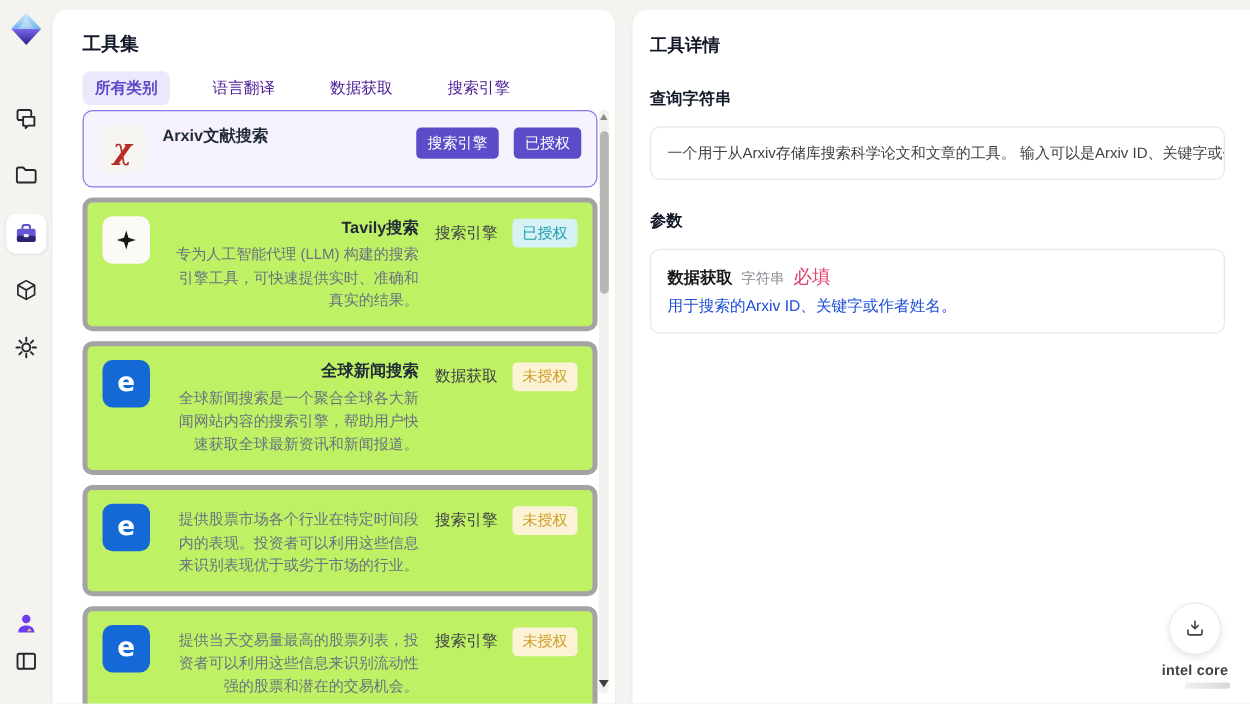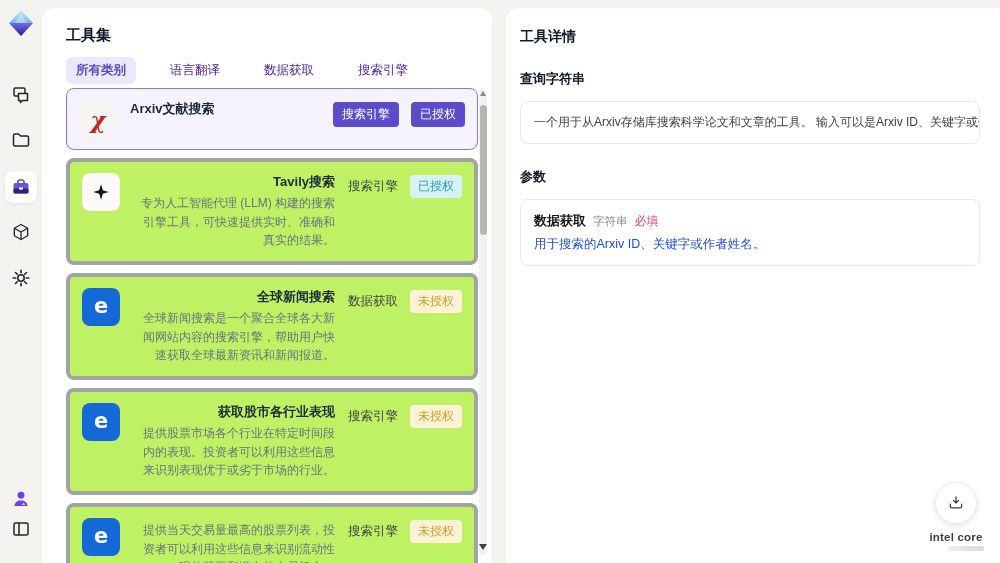--- a/index.html
+++ b/index.html
@@ -62,21 +62,21 @@
   #detail-panel{ position:absolute; left:506px; top:8px; width:494px; height:555px; background:#fff;
                  border-radius:12px 0 0 0; box-shadow:0 1px 2px rgba(0,0,0,.05); padding:20px 20px 0 14px; }
   .detail-title{ font-size:14px; font-weight:bold; color:#111827; }
   .section-heading{ font-size:13px; font-weight:bold; color:#111827; margin-top:24px; }
   .info-box{ margin-top:13px; border:1px solid #e8e8e5; border-radius:8px; padding:11px 13px; background:#fff;
              font-size:12px; color:#3f3f46; line-height:1.6; white-space:nowrap; overflow:hidden; }
   .param-box{ margin-top:13px; border:1px solid #e8e8e5; border-radius:8px; padding:12px 13px; background:#fff; }
   .param-head{ display:flex; align-items:baseline; gap:7px; }
   .param-name{ font-size:13px; font-weight:bold; color:#18181b; }
   .param-type{ font-size:11.5px; color:#8a8a93; }
-  .param-required{ font-size:12px; color:#e0426f;text-align:center; }
+  .param-required{ font-size:15px; color:#e0426f;text-align:center; }
   .param-desc{ margin-top:6px; font-size:12.5px; color:#1d4ed8; }
 
   
   .corner{ position:absolute; right:14px; bottom:12px; width:60px; text-align:center; }
   .download-btn{ width:42px; height:42px; border-radius:50%; background:#fff; border:1px solid #ececea;
                  box-shadow:0 2px 6px rgba(0,0,0,.10); margin:0 auto; display:flex; align-items:center; justify-content:center; }
   .brand{ margin-top:7px; font-size:11.5px; color:#3f3f46; letter-spacing:.2px; white-space:nowrap; }
   .brand .b1{ font-weight:bold; }
   .brand-bar{ width:36px; height:5px; margin:3px 2px 0 auto; border-radius:2px;
               background:linear-gradient(90deg,#f0f0ee,#d8d8d5); }
@@ -223,21 +223,20 @@
         </div>
       </div>
 
       <div class="tool-card icon-newsblue" data-interactable="true">
         <div class="tool-icon" data-interactable="false">
 
           <span class="icn icn-newsblue" data-interactable="false"></span>
 
         </div>
         <div class="tool-text" data-interactable="false">
-          <div class="tool-name" data-interactable="false">获取股市各行业表现</div>
           <div class="tool-desc" data-interactable="false">提供股票市场各个行业在特定时间段内的表现。投资者可以利用这些信息来识别表现优于或劣于市场的行业。</div>
         </div>
         <div class="tool-meta" data-interactable="false">
           <span class="cat" data-interactable="false">搜索引擎</span>
           <span class="status unauthorized" data-interactable="false">未授权</span>
         </div>
       </div>
 
       <div class="tool-card icon-newsblue" data-interactable="true">
         <div class="tool-icon" data-interactable="false">

